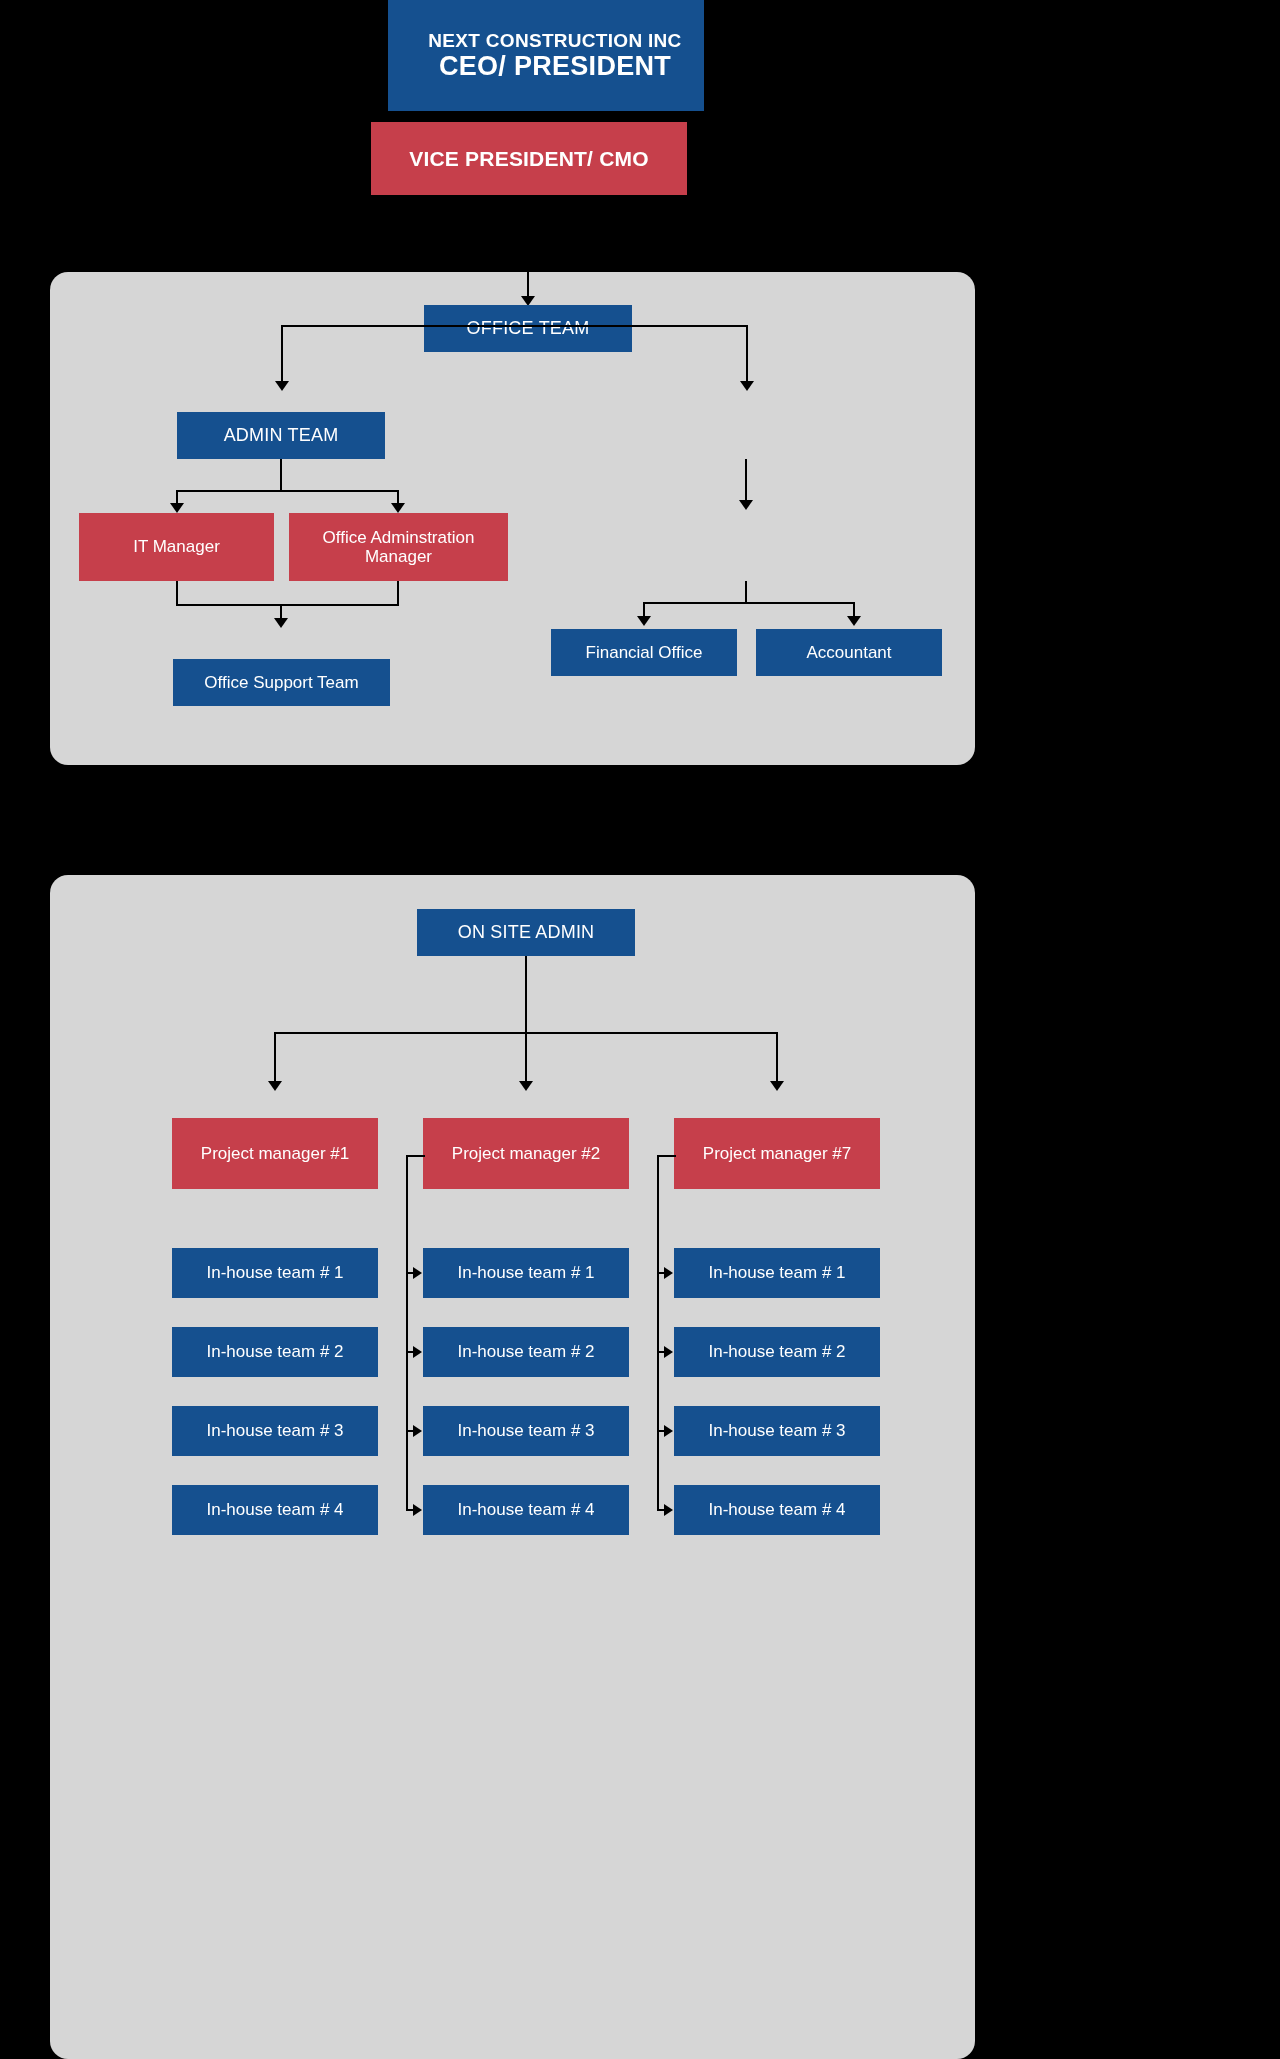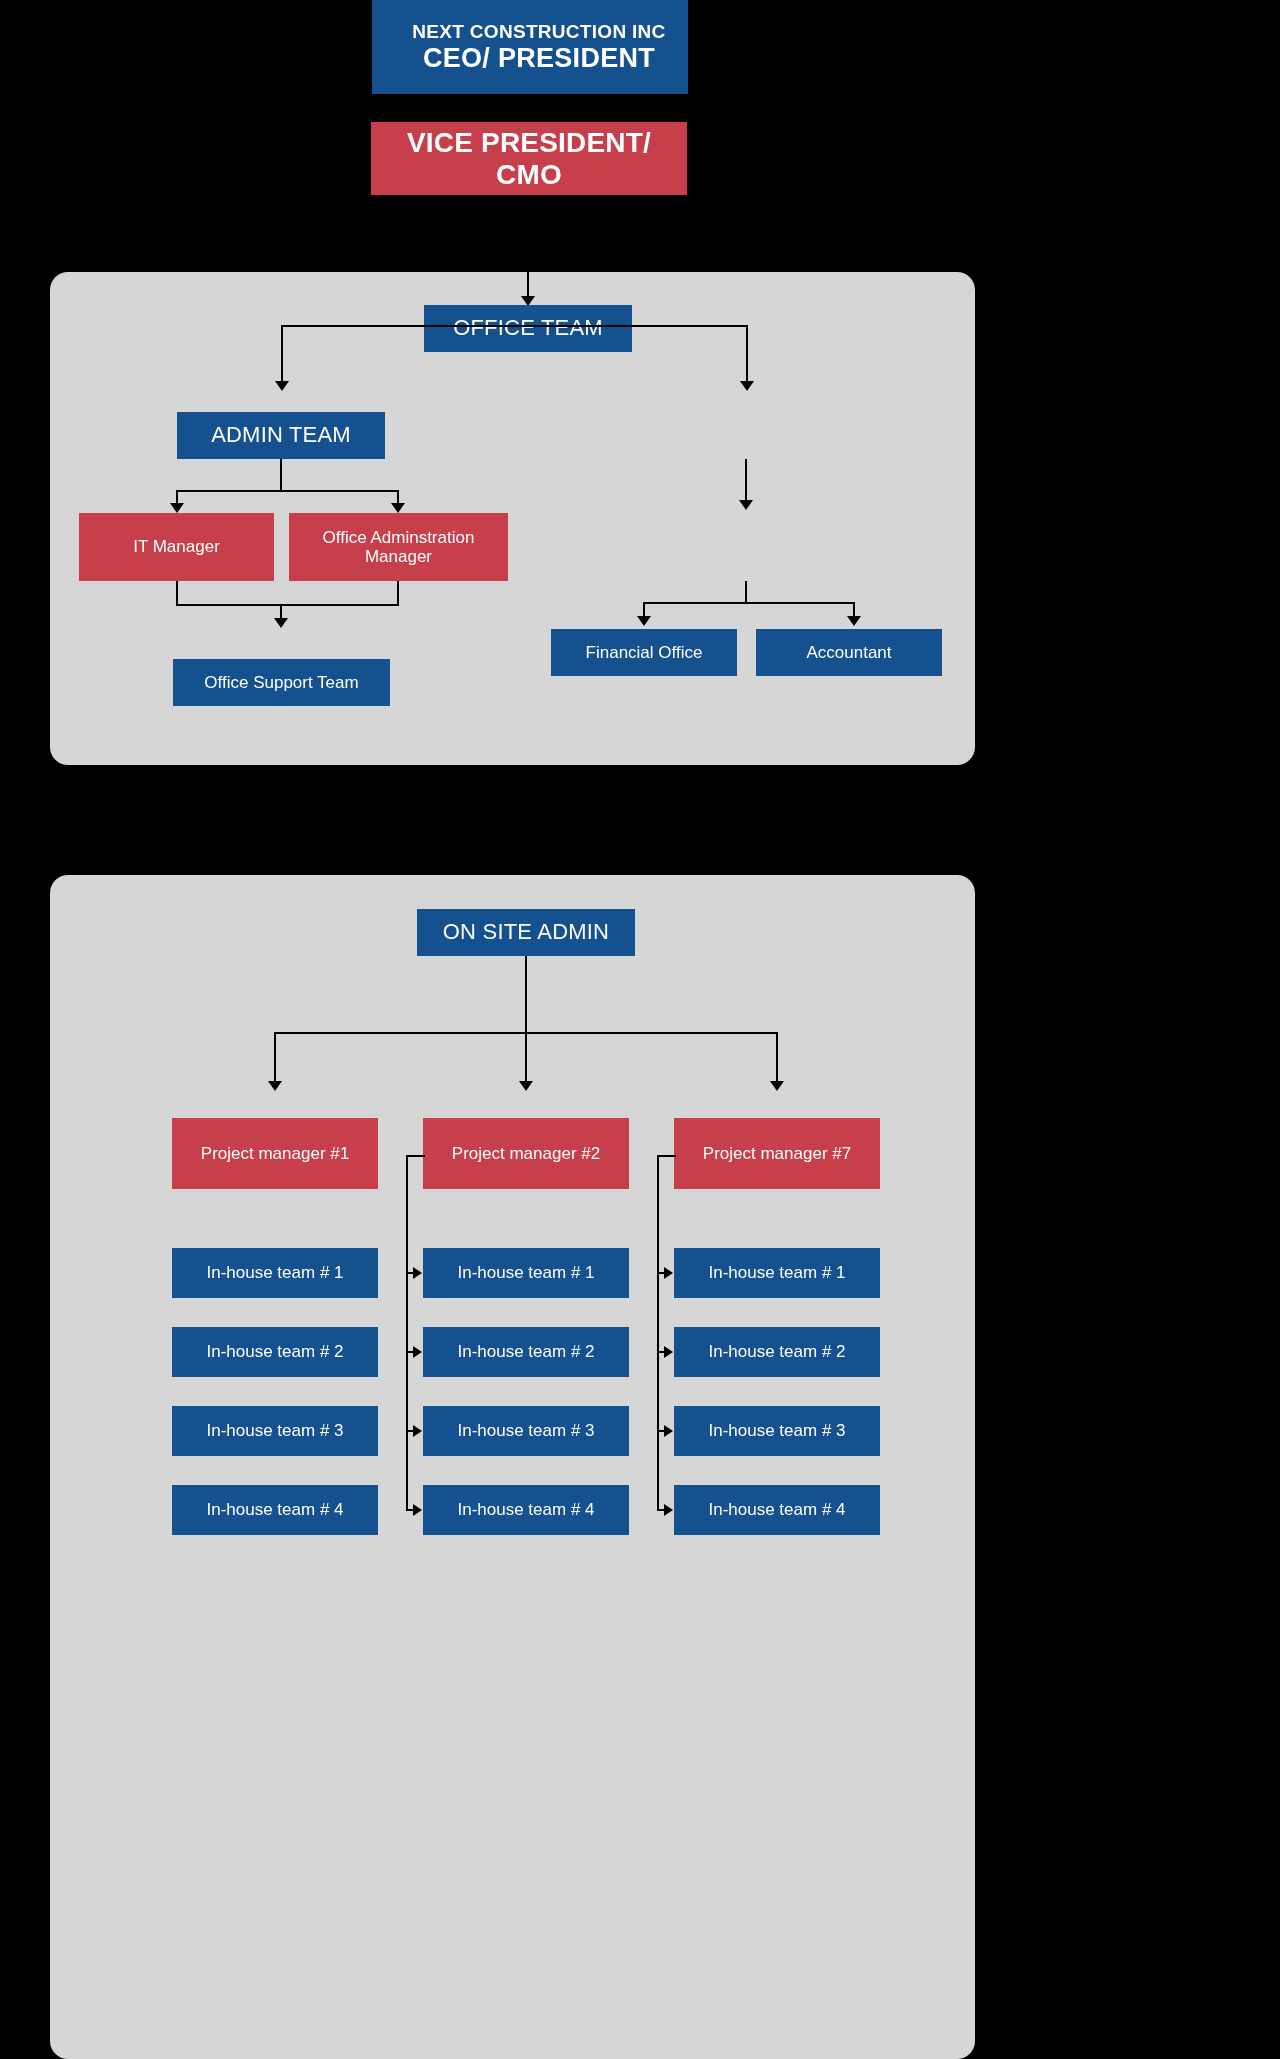--- a/index.html
+++ b/index.html
@@ -12,40 +12,40 @@
   .node{position:absolute;display:flex;align-items:center;justify-content:center;
         text-align:center;color:#fff;line-height:1.12;box-sizing:border-box;
         padding:2px 6px;}
   .blue{background:#15508f;}
   .red{background:#c63f4b;}
 
   .ceo{flex-direction:column;}
   .ceo .l1{font-size:19px;font-weight:bold;letter-spacing:.3px;}
   .ceo .l2{font-size:27px;font-weight:bold;letter-spacing:.3px;}
 
-  .vp{font-size:28px;font-weight:bold;letter-spacing:.2px;}
-  .hdr{font-size:22px;font-weight:normal;letter-spacing:.2px;}
+  .vp{font-size:21px;font-weight:bold;letter-spacing:.2px;}
+  .hdr{font-size:18px;font-weight:normal;letter-spacing:.2px;}
   .mid{font-size:17px;}
   .sml{font-size:17px;}
 
   
   .ln{position:absolute;background:#000;}
   .vl{width:2px;}
   .hl{height:2px;}
   .arw{position:absolute;width:0;height:0;border-left:7px solid transparent;
        border-right:7px solid transparent;border-top:10px solid #000;}
   .arwr{position:absolute;width:0;height:0;border-top:6px solid transparent;
         border-bottom:6px solid transparent;border-left:9px solid #000;}
 </style>
 </head>
 <body>
 
 <div class="stage">
 
-  <div class="node blue ceo" style="left:372px;top:0px;width:316px;height:94px;padding-left:24px;">
+  <div class="node blue ceo" style="left:388px;top:0px;width:316px;height:111px;padding-left:24px;">
     <div class="l1">NEXT CONSTRUCTION INC</div>
     <div class="l2">CEO/ PRESIDENT</div>
   </div>
 
   <div class="node red vp" style="left:371px;top:122px;width:316px;height:73px;">VICE PRESIDENT/ CMO</div>
 
   <div class="panel" style="left:50px;top:272px;width:925px;height:493px;"></div>
 
   <div class="ln vl" style="left:527px;top:255px;height:47px;"></div>
   <div class="arw" style="left:521px;top:296px;"></div>

